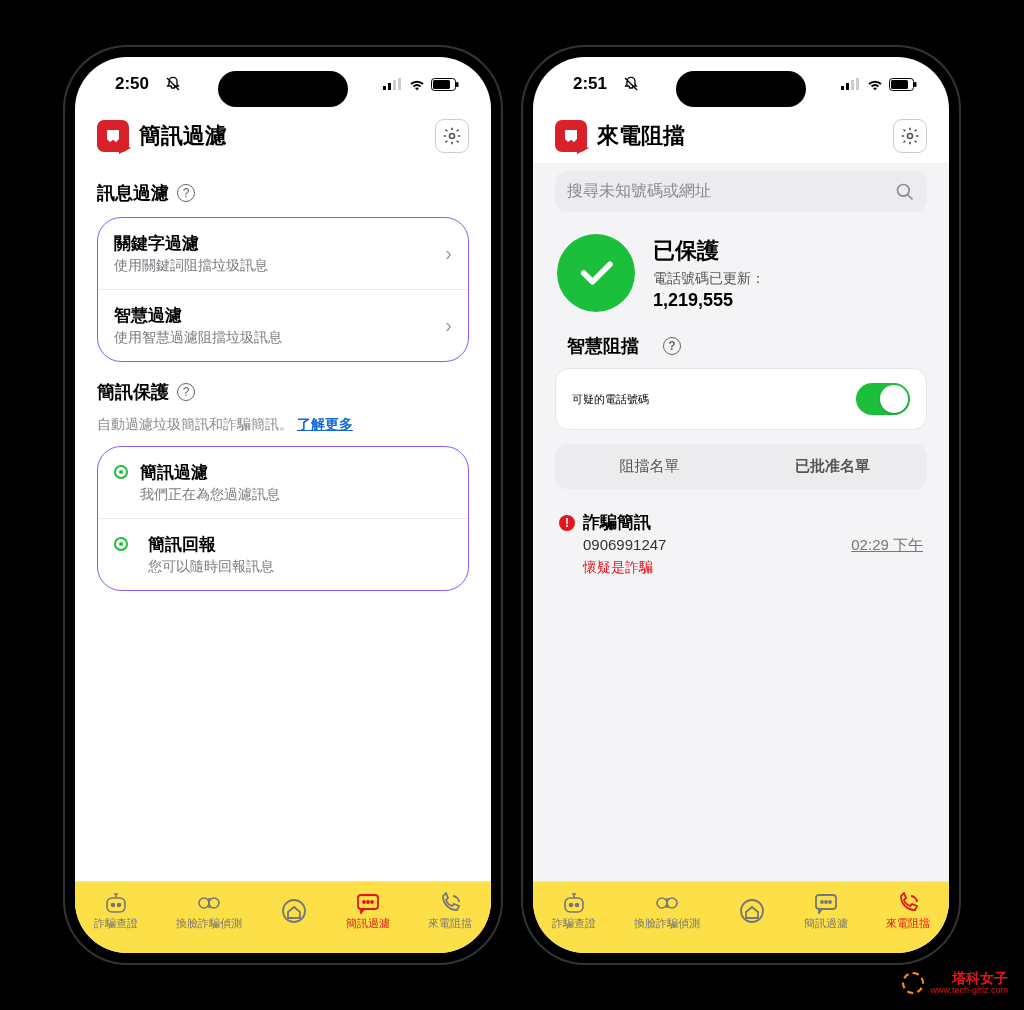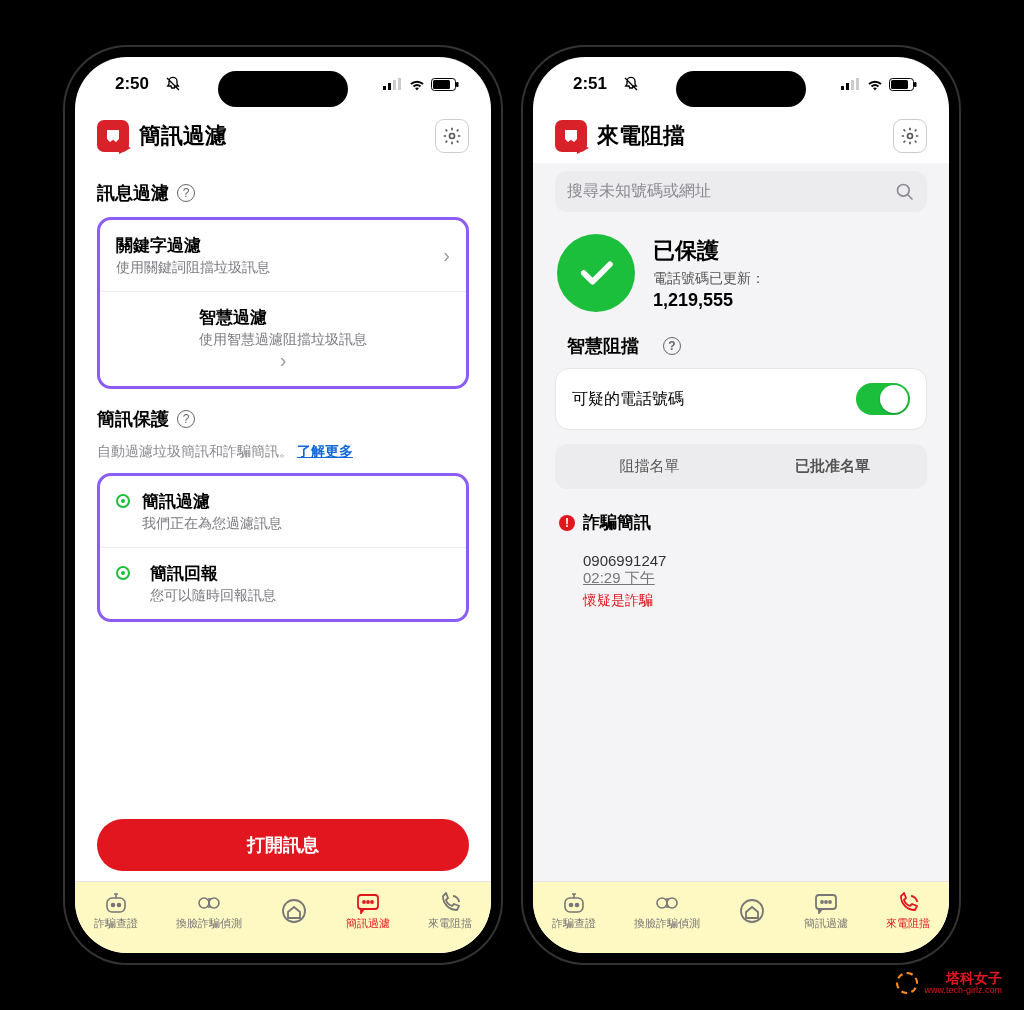--- a/index.html
+++ b/index.html
@@ -98,28 +98,28 @@
 
   .section-title { display:flex; align-items:center; gap:8px; margin:18px 0 12px 0; }
   .section-title .t { font-weight:700; font-size:18px; }
   .help-icon {
     width:18px;height:18px;border:1.5px solid #666;border-radius:50%;
     display:inline-flex;align-items:center;justify-content:center;
     font-size:12px;color:#666;
   }
 
   .card {
-    background:#fff; border:3px solid #8b5cf6; border-radius:14px;
+    background:#fff; border:1px solid #8b5cf6; border-radius:24px;
     overflow:hidden;
   }
   .row {
     display:flex; justify-content:space-between; align-items:center;
     padding:14px 16px;
   }
-  .row + .row { border-top:1px solid #ececee;flex-direction:column; }
+  .row + .row { border-top:1px solid #ececee; }
   .row-text .rt-title { font-size:17px; font-weight:600; }
   .row-text .rt-sub { font-size:14px; color:#7a7a80; margin-top:2px; }
   .chev { font-size:20px; color:#9a9aa0; }
 
   .desc { font-size:14px; color:#8a8a8f; margin:10px 0 12px 0; }
   .desc a { color:#1169d6; text-decoration:underline;font-weight:bold; }
 
   .bullet-row { display:flex; gap:12px; padding:14px 16px; align-items:flex-start; }
   .bullet-row + .bullet-row { border-top:1px solid #ececee;gap:20px; }
   .bullet-dot {
@@ -131,21 +131,21 @@
   .cta {
     margin: 0 22px 10px 22px;
     background:#e2161e; color:#fff; text-align:center;
     padding:14px 0; border-radius:30px; font-size:18px; font-weight:600;
   }
 
   .tabbar {
     height: 72px; border-top:1px solid #e4e4e7;
     display:flex; justify-content:space-around; align-items:center;
     padding-bottom:12px;
-    background:#fef9c3;
+    background:#fde047;
   }
   .tab { display:flex; flex-direction:column; align-items:center; gap:2px; font-size:11px; color:#777; }
   .tab.active { color:#e2161e; }
   .tab svg{display:block;}
 
   
   .search {
     display:flex; align-items:center;
     background:#ececef; border-radius:12px; padding:10px 12px;
     margin: 2px 0 16px 0; color:#8a8a90;
@@ -179,26 +179,26 @@
   }
   .seg .seg-item{
     flex:1;text-align:center;padding:10px 0;font-size:15px;color:#555;border-radius:9px;
   }
   .seg .seg-item.active{background:#fff;font-weight:600;color:#000;box-shadow:0 1px 2px rgba(0,0,0,.08);}
   .seg .seg-item + .seg-item { position:relative;font-weight:bold; }
 
   .call-item { padding:8px 4px; }
   .call-line1{display:flex;align-items:center;gap:8px;font-weight:700;font-size:17px;}
   .alert-dot{width:16px;height:16px;border-radius:50%;background:#e2161e;color:#fff;font-size:12px;display:flex;align-items:center;justify-content:center;}
-  .call-line2{display:flex;justify-content:space-between;font-size:15px;color:#333;margin-top:18px;padding-left:24px;flex-direction:column;}
+  .call-line2{display:flex;justify-content:space-between;font-size:15px;color:#333;margin-top:2px;padding-left:24px;}
   .call-line2 .time{color:#777;text-decoration:underline;}
   .call-tag{color:#e2161e;font-size:14px;margin-top:4px;padding-left:24px;}
 
   .watermark{
-    position:absolute; right:22px; bottom:14px;
+    position:absolute; right:16px; bottom:14px;
     font-size:14px; color:#e2161e; font-weight:600;
     text-align:right; line-height:1.1;
     background: rgba(0,0,0,0);
     z-index:50;
     display:flex; align-items:center; gap:6px;
   }
   .watermark .wm-logo{
     width:22px;height:22px;border-radius:50%;
     border:2px dashed #ff8c1a; display:inline-block;
   }
@@ -298,21 +298,20 @@
           <div class="bullet-row">
             <div class="bullet-dot"></div>
             <div class="row-text">
               <div class="rt-title">簡訊回報</div>
               <div class="rt-sub">您可以隨時回報訊息</div>
             </div>
           </div>
         </div>
       </div>
 
-      <div class="cta">打開訊息</div>
 
       <div class="tabbar">
         <div class="tab">
           <svg width="26" height="22" viewBox="0 0 26 22" fill="none" stroke="#777" stroke-width="1.6">
               <rect x="4" y="6" width="18" height="14" rx="5"></rect>
               <circle cx="10" cy="13" r="1.5" fill="#777"></circle>
               <circle cx="16" cy="13" r="1.5" fill="#777"></circle>
               <path d="M13 6V2M11 2h4"></path>
             </svg>
           <span>詐騙查證</span>
@@ -421,21 +420,21 @@
             <div class="protected-sub">電話號碼已更新：</div>
             <div class="protected-count">1,219,555</div>
           </div>
         </div>
 
         <div class="r-section-title">
           <span>智慧阻擋</span>
           <span class="help-icon">?</span>
         </div>
         <div class="toggle-card">
-          <span style="font-size:16px;">可疑的電話號碼</span>
+          <span style="font-size:11px;">可疑的電話號碼</span>
           <div class="ios-toggle"></div>
         </div>
 
         <div class="seg">
           <div class="seg-item">阻擋名單</div>
           <div class="seg-item">已批准名單</div>
         </div>
 
         <div class="call-item">
           <div class="call-line1">

